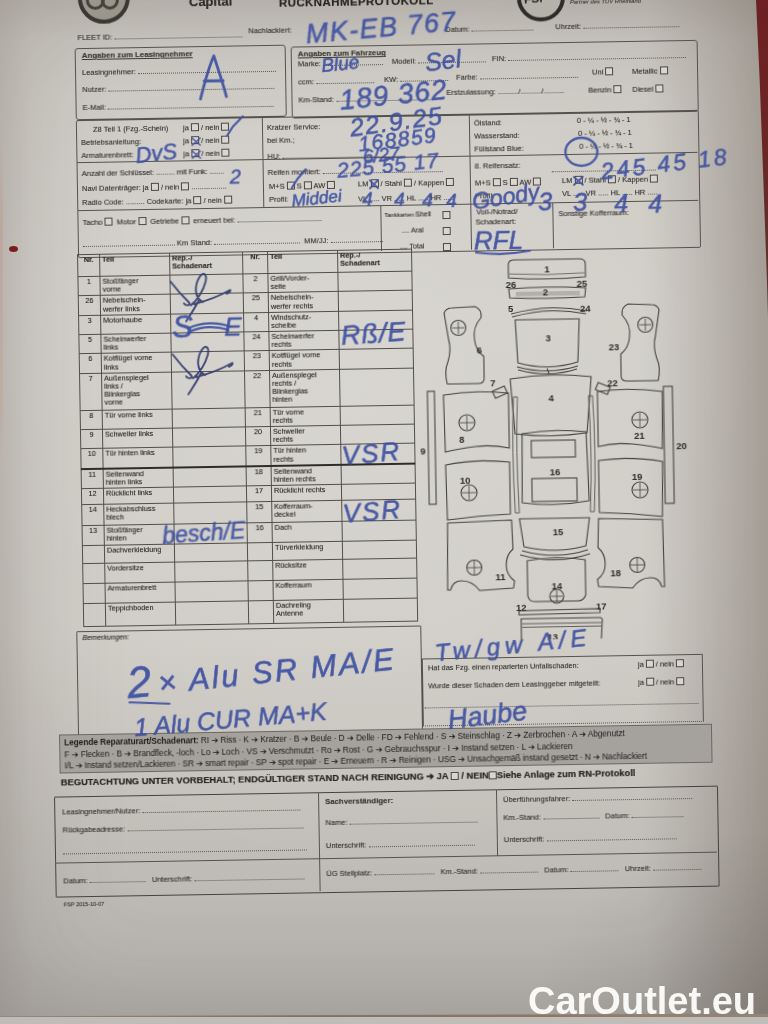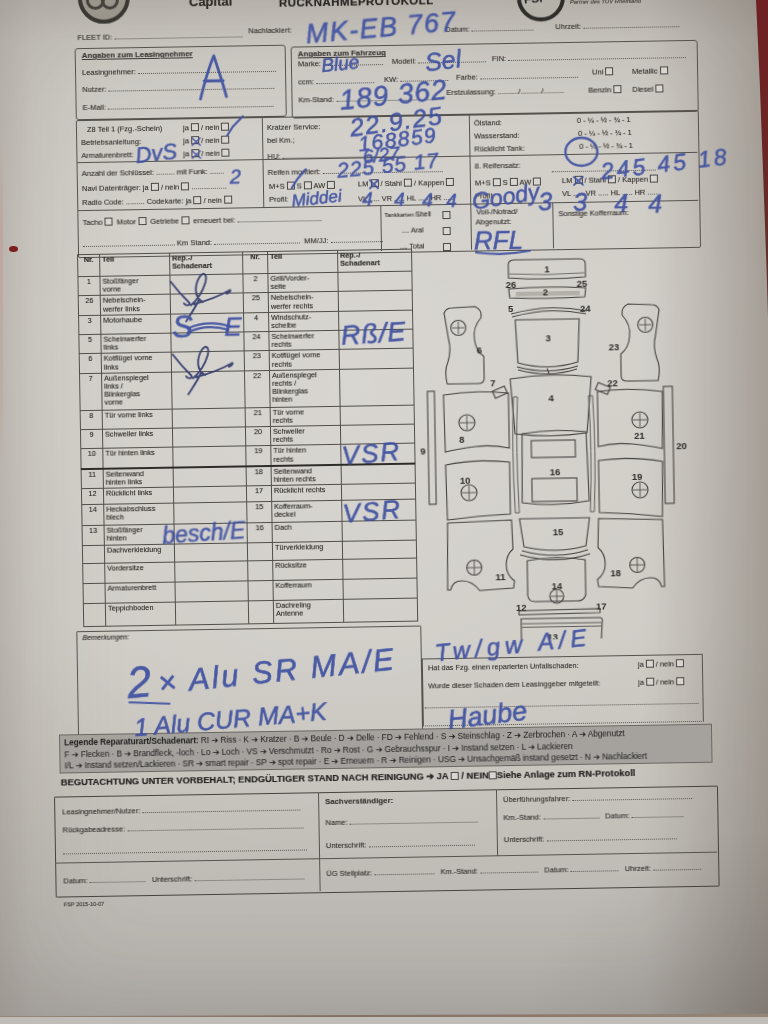--- a/index.html
+++ b/index.html
@@ -100,21 +100,21 @@
 <div class="vl" style="left:474px;top:115px;height:136px"></div>
 
 <div class="hl" style="left:81px;top:157px;width:621px"></div>
 
 <div class="hl" style="left:81px;top:205px;width:621px"></div>
 
 <div class="vl" style="left:384px;top:205px;height:46px"></div>
 
 <div class="vl" style="left:556px;top:205px;height:46px"></div>
 
-<div class="t" style="left:92px;top:121px">Z8 Teil 1 (Fzg.-Schein)</div>
+<div class="t" style="left:98px;top:121px">Z8 Teil 1 (Fzg.-Schein)</div>
 <div class="t" style="left:188px;top:120px">ja <span class="cb"></span> / nein <span class="cb"></span></div>
 
 <div class="t" style="left:86px;top:134px">Betriebsanleitung:</div>
 <div class="t" style="left:188px;top:133px">ja <span class="cb"></span> / nein <span class="cb"></span></div>
 
 <div class="t" style="left:86px;top:147px">Armaturenbrett:</div>
 <div class="t" style="left:188px;top:146px">ja <span class="cb"></span> / nein <span class="cb"></span></div>
 
 <div class="t" style="left:86px;top:165px">Anzahl der Schlüssel: ......... mit Funk: .......</div>
 
@@ -135,21 +135,21 @@
 <div class="t" style="left:362px;top:179px">LM <span class="cb"></span> / Stahl <span class="cb"></span> / Kappen <span class="cb"></span></div>
 
 <div class="t" style="left:273px;top:194px">Profil:</div>
 
 <div class="t" style="left:362px;top:195px">VL ..... VR ..... HL ..... HR .....</div>
 
 <div class="t" style="left:479px;top:121px">Ölstand:</div>
 
 <div class="t" style="left:479px;top:134px">Wasserstand:</div>
 
-<div class="t" style="left:479px;top:147px">Rücklicht Tank:</div>
+<div class="t" style="left:479px;top:147px">Füllstand Blue:</div>
 
 <div class="t" style="left:582px;top:120px">0 - ¼ - ½ - ¾ - 1</div>
 
 <div class="t" style="left:583px;top:133px">0 - ¼ - ½ - ¾ - 1</div>
 
 <div class="t" style="left:584px;top:146px">0 - ¼ - ½ - ¾ - 1</div>
 
 <div class="t" style="left:479px;top:164px">8. Reifensatz:</div>
 
 <div class="t" style="left:556px;top:166px"><span class="dt" style="width:104px"></span></div>
@@ -170,21 +170,21 @@
 <div class="t" style="left:419px;top:211px;font-size:7px">Shell</div>
 <div class="cbx" style="left:446px;top:212px"></div>
 
 <div class="t" style="left:405px;top:227px;font-size:7px">.... Aral</div>
 <div class="cbx" style="left:446px;top:228px"></div>
 
 <div class="t" style="left:403px;top:243px;font-size:7px">.... Total</div>
 <div class="cbx" style="left:446px;top:244px"></div>
 
 <div class="t" style="left:480px;top:210px">Voll-/Notrad/</div>
-<div class="t" style="left:479px;top:220px">Abgenutzt:</div>
+<div class="t" style="left:479px;top:220px">Schadenart:</div>
 
 <div class="t" style="left:562px;top:213px">Sonstige Kofferraum:</div>
 
 <table id="dmg" style="position:absolute;left:80px;top:249px;border-collapse:collapse;table-layout:fixed;width:334px">
 <colgroup>
           <col style="width:22px">
           <col style="width:70px">
           <col style="width:73px">
           <col style="width:25px">
           <col style="width:70px">
@@ -581,13 +581,14 @@
 
 </div>
 
 <div style="position:absolute;right:0;top:0;width:15px;height:1024px;
  clip-path:polygon(100% 0,20% 0,45% 8%,70% 18%,92% 27%,100% 31%);
  background:linear-gradient(180deg,#6e2023 0%,#6b2524 14%,#5c3430 28%,#524540 45%,#4e4a45 70%,#5a5651 100%);"></div>
 
 <div style="position:absolute;left:0;top:1015px;width:768px;height:3px;background:linear-gradient(90deg,#90806f,#7a695c 40%,#8a6f5f 70%,#978878);opacity:.85;transform:rotate(-0.2deg)"></div>
 <div style="position:absolute;left:0;top:1017px;width:768px;height:7px;background:#c0bcb8"></div>
 
+<div style="position:absolute;left:528px;top:980px;font-family:'Liberation Sans',sans-serif;font-weight:bold;font-size:38px;color:rgba(253,253,251,.95);letter-spacing:0px">CarOutlet.eu</div>
 </div>
 
 </body></html>

